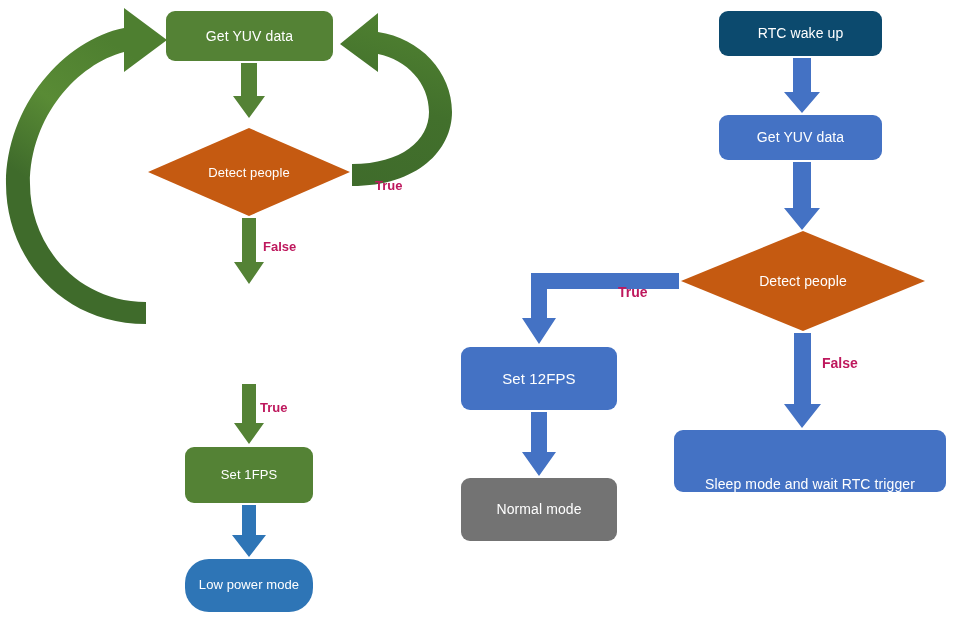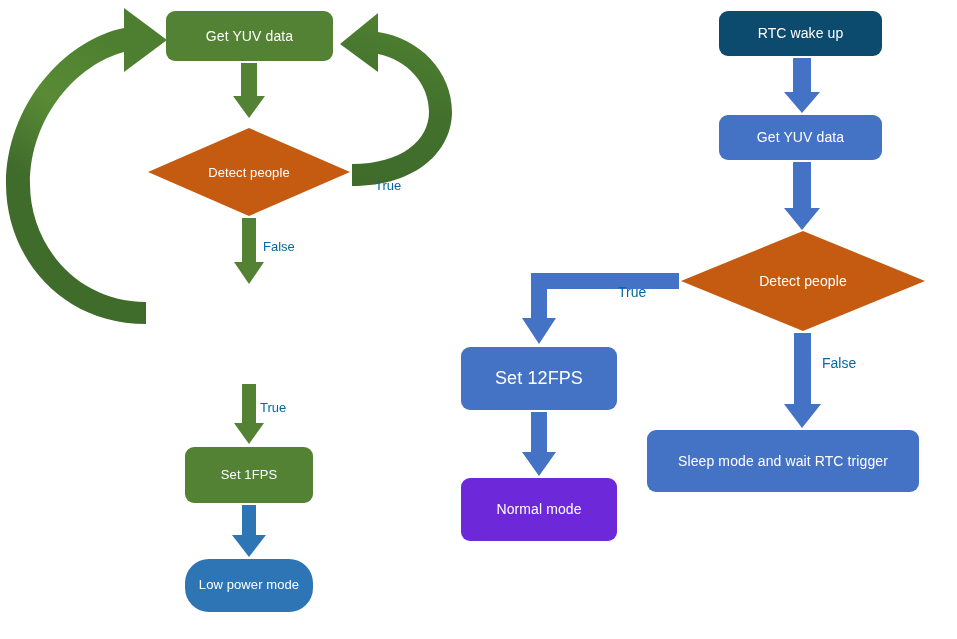--- a/index.html
+++ b/index.html
@@ -60,22 +60,22 @@
     width: 100%;
     height: 100%;
     display: flex;
     align-items: center;
     justify-content: center;
     color: #ffffff;
     text-align: right;
   }
   .edge-label {
     position: absolute;
-    color: #0369a1;
-    font-weight: normal;
+    color: #be185d;
+    font-weight: bold;
     white-space: nowrap;
     z-index: 4;
   }
 </style>
 </head>
 <body>
 
 <div id="canvas">
 
   <svg id="svg-layer" viewBox="0 0 957 639" xmlns="http://www.w3.org/2000/svg">
@@ -202,29 +202,29 @@
 
   <div class="diamond-wrap" style="left:681px; top:231px; width:244px; height:100px;">
     <svg width="244" height="100" viewBox="0 0 244 100" xmlns="http://www.w3.org/2000/svg">
       <polygon points="122,0 244,50 122,100 0,50" fill="#C55A11"></polygon>
     </svg>
     <div class="diamond-text" style="font-size:14px;">
       <span class="node-label">Detect people</span>
     </div>
   </div>
 
-  <div class="node rect" style="left:461px; top:347px; width:156px; height:63px; background:#4472C4; font-size:18px;">
+  <div class="node rect" style="left:461px; top:347px; width:156px; height:63px; background:#4472C4; font-size:15px;">
     <span class="node-label">Set 12FPS</span>
   </div>
 
-  <div class="node rect" style="left:461px; top:478px; width:156px; height:63px; background:#6d28d9; font-size:14px;">
+  <div class="node rect" style="left:461px; top:478px; width:156px; height:63px; background:#737373; font-size:14px;">
     <span class="node-label">Normal mode</span>
   </div>
 
-  <div class="node rect" style="left:647px; top:430px; width:272px; height:62px; background:#4472C4; font-size:14px;">
+  <div class="node rect" style="left:674px; top:430px; width:272px; height:62px; background:#4472C4; font-size:14px;align-items:flex-end;">
     <span class="node-label">Sleep mode and wait RTC trigger</span>
   </div>
 
   <div class="edge-label" style="left:618px; top:284px; font-size:14px;">True</div>
 
   <div class="edge-label" style="left:822px; top:355px; font-size:14px;">False</div>
 
 </div>
 
 </body></html>

